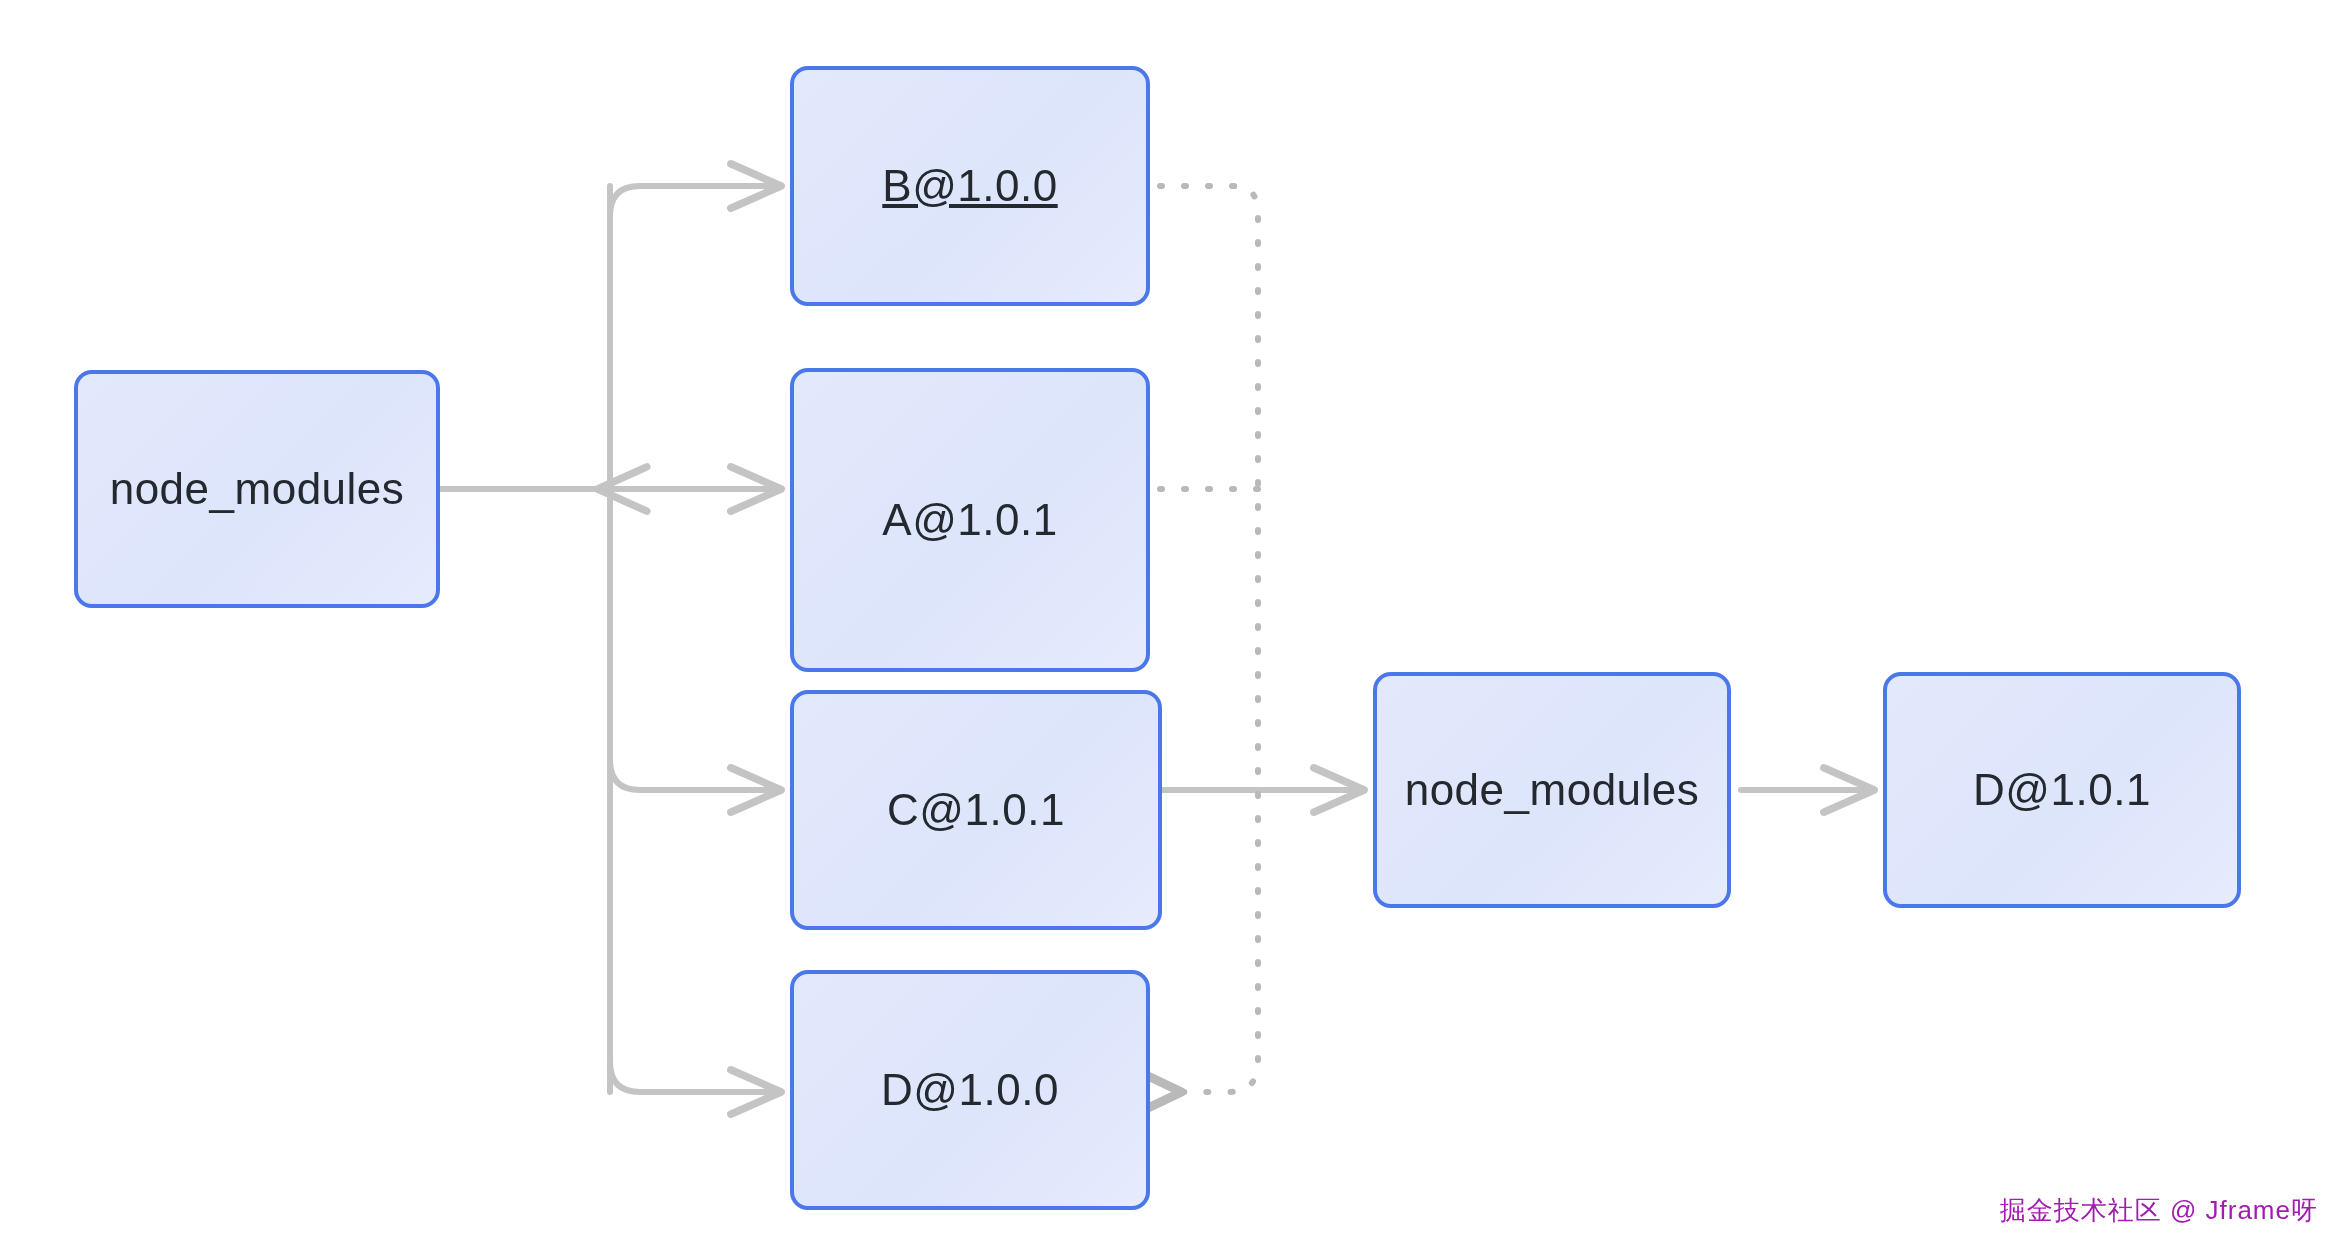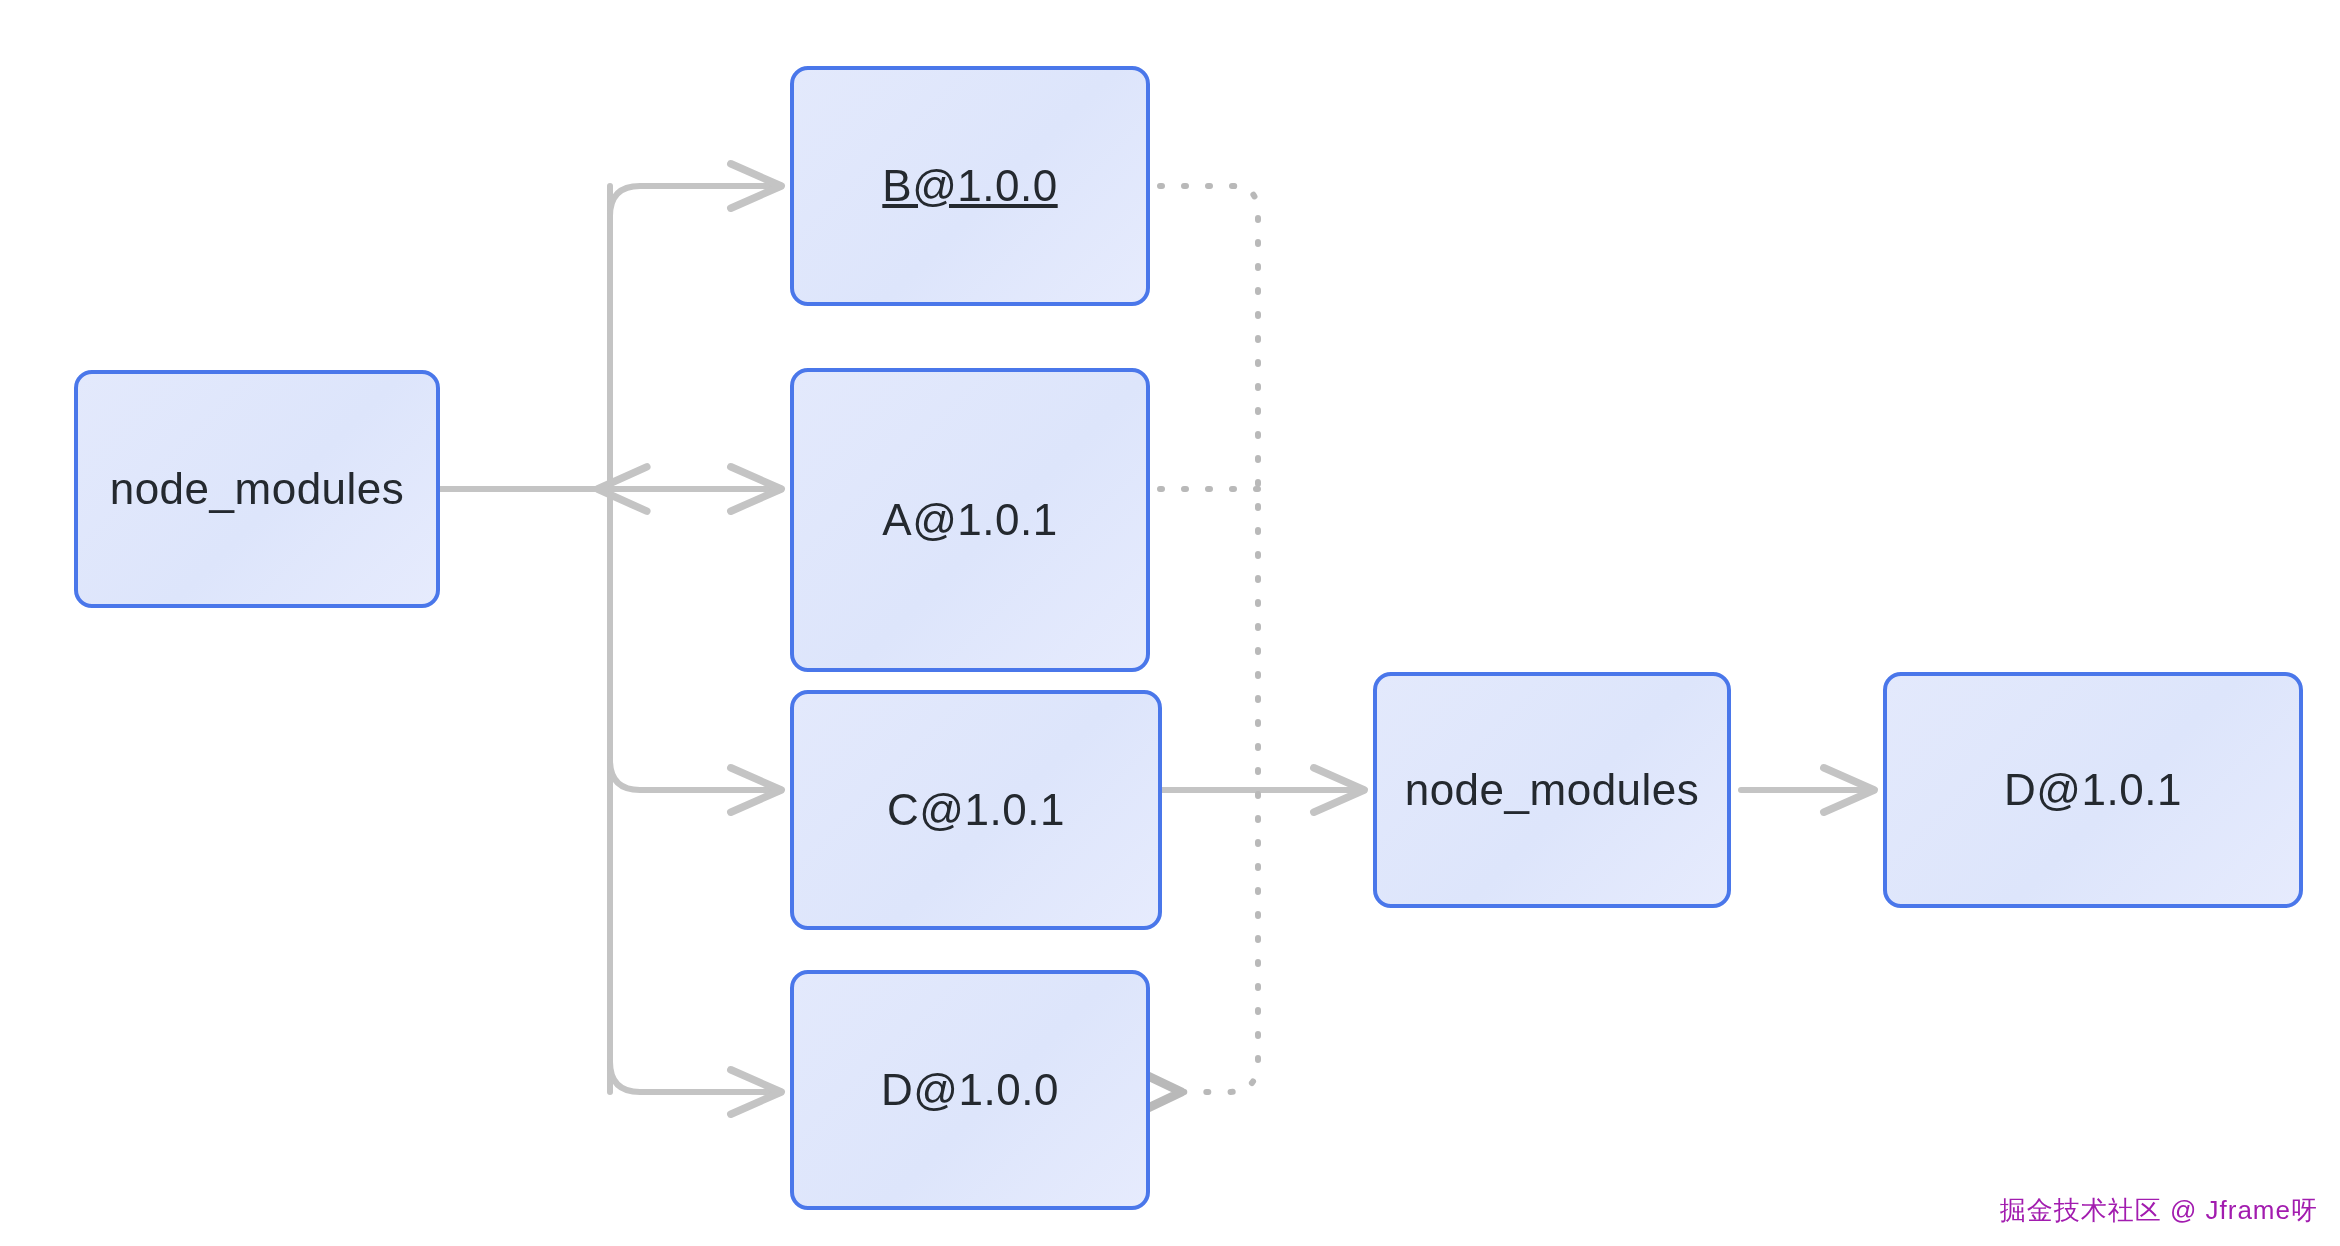--- a/index.html
+++ b/index.html
@@ -110,19 +110,19 @@
   </div>
 
   <div class="node" style="left:790px; top:970px; width:360px; height:240px;">
     <span class="node-label">D@1.0.0</span>
   </div>
 
   <div class="node" style="left:1373px; top:672px; width:358px; height:236px;">
     <span class="node-label">node_modules</span>
   </div>
 
-  <div class="node" style="left:1883px; top:672px; width:420px; height:236px;">
+  <div class="node" style="left:1883px; top:672px; width:358px; height:236px;">
     <span class="node-label">D@1.0.1</span>
   </div>
 
   <div class="watermark">掘金技术社区 @ Jframe呀</div>
 
 </div>
 
 </body></html>

